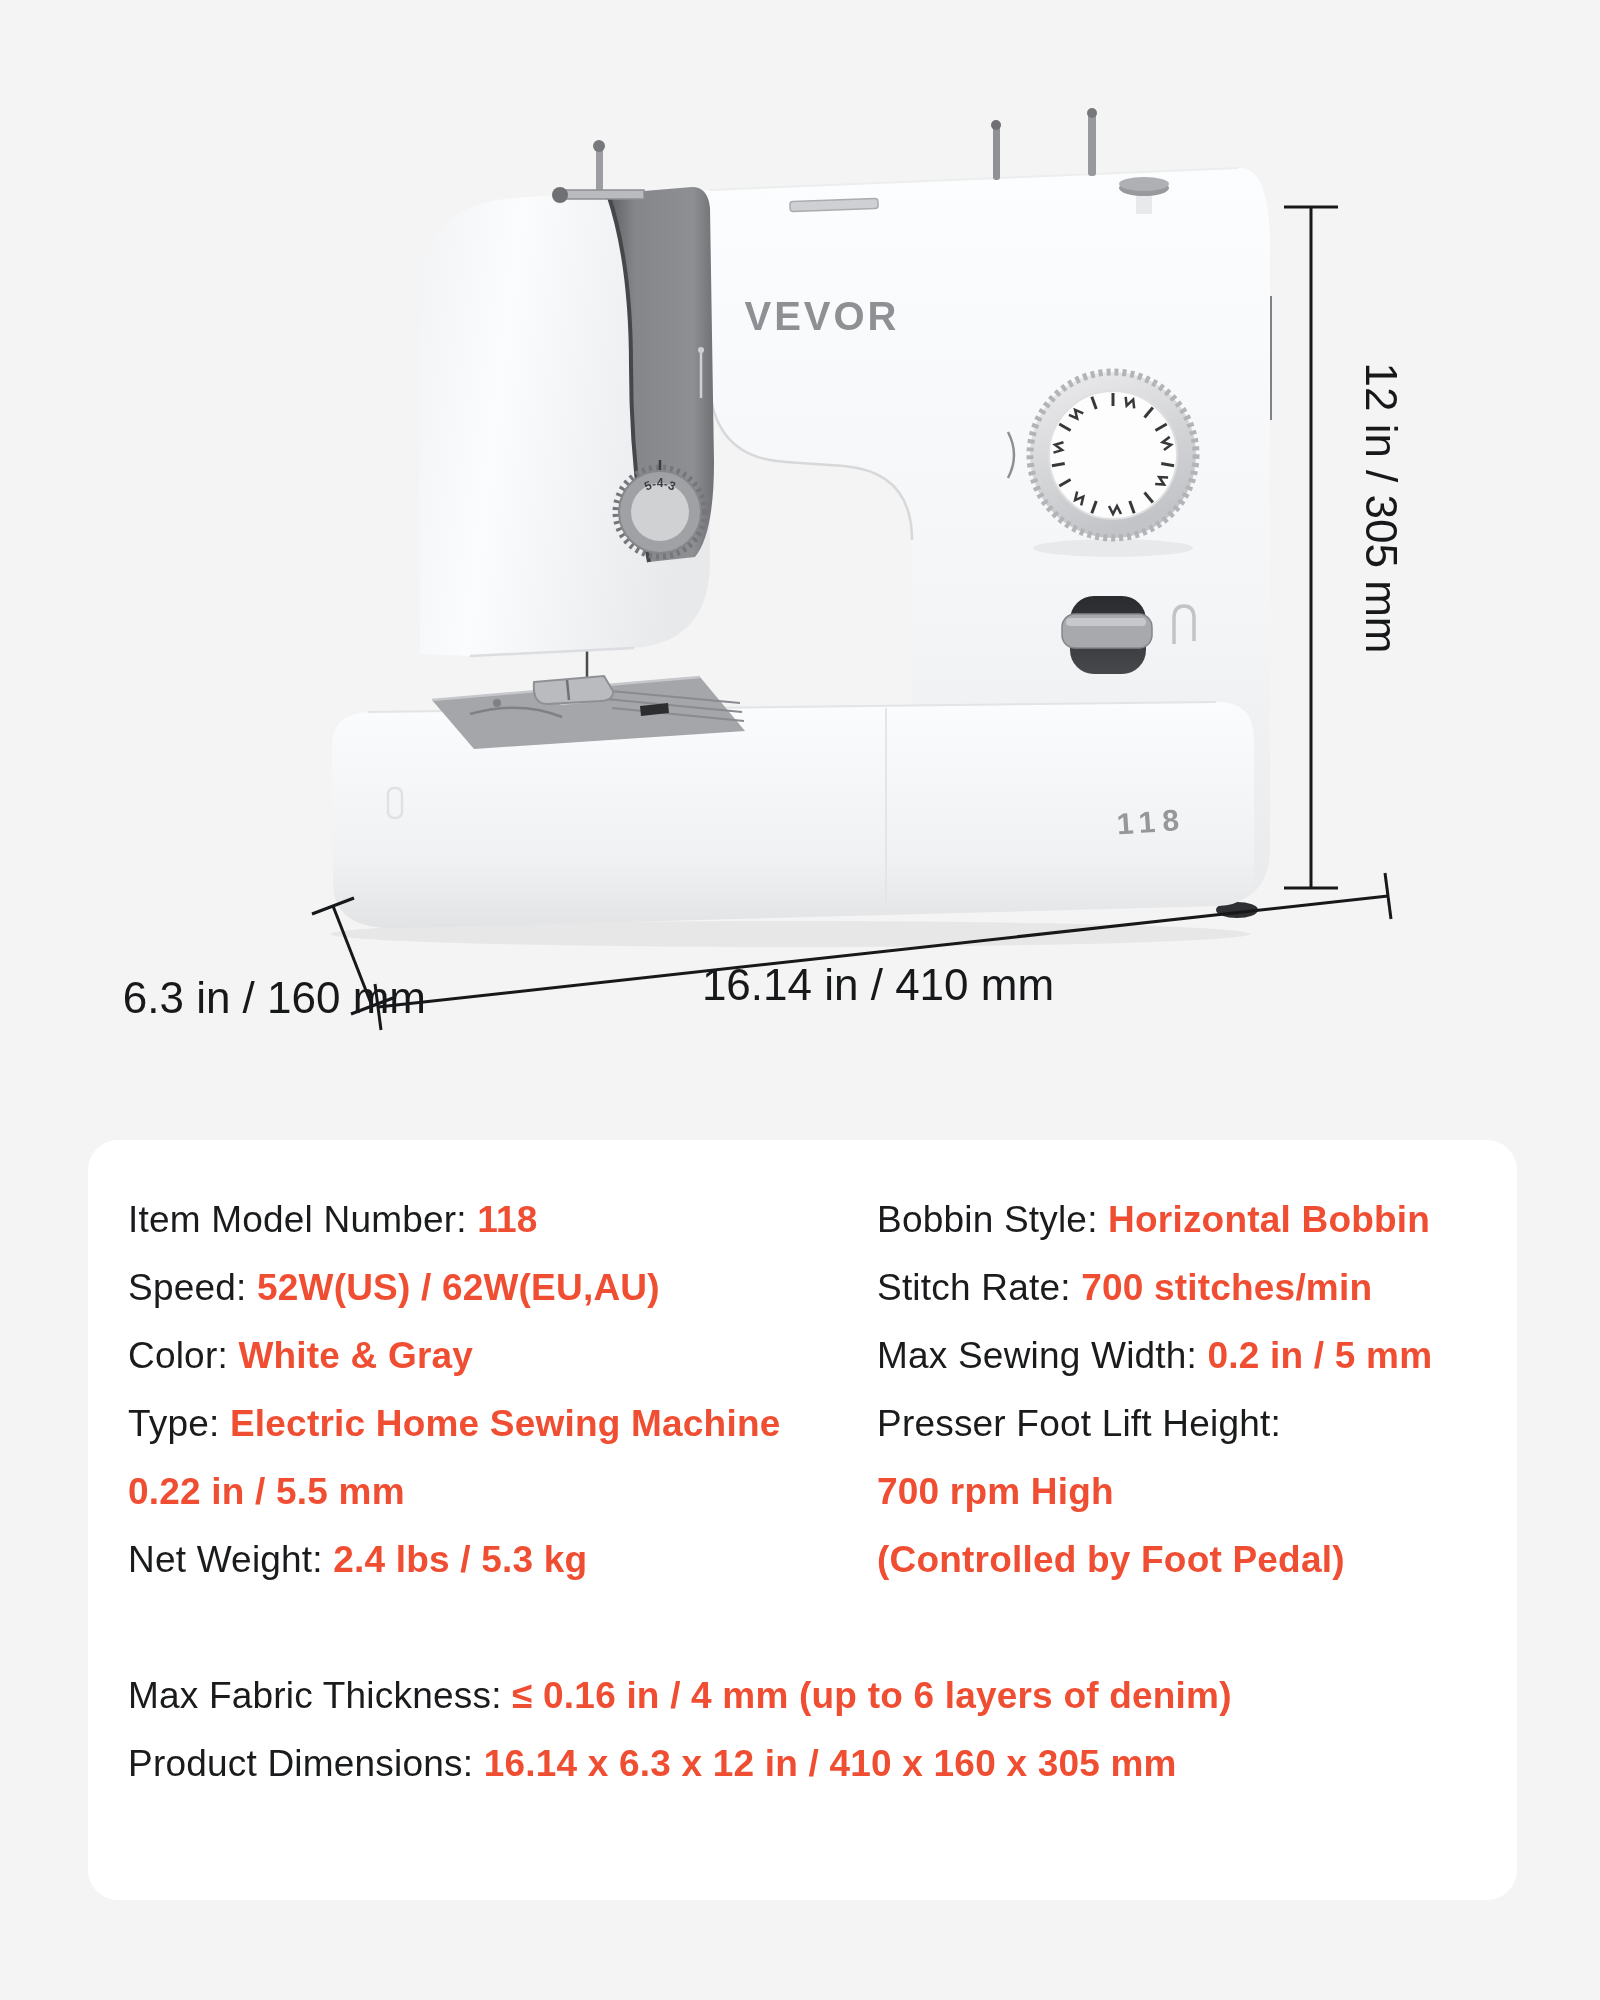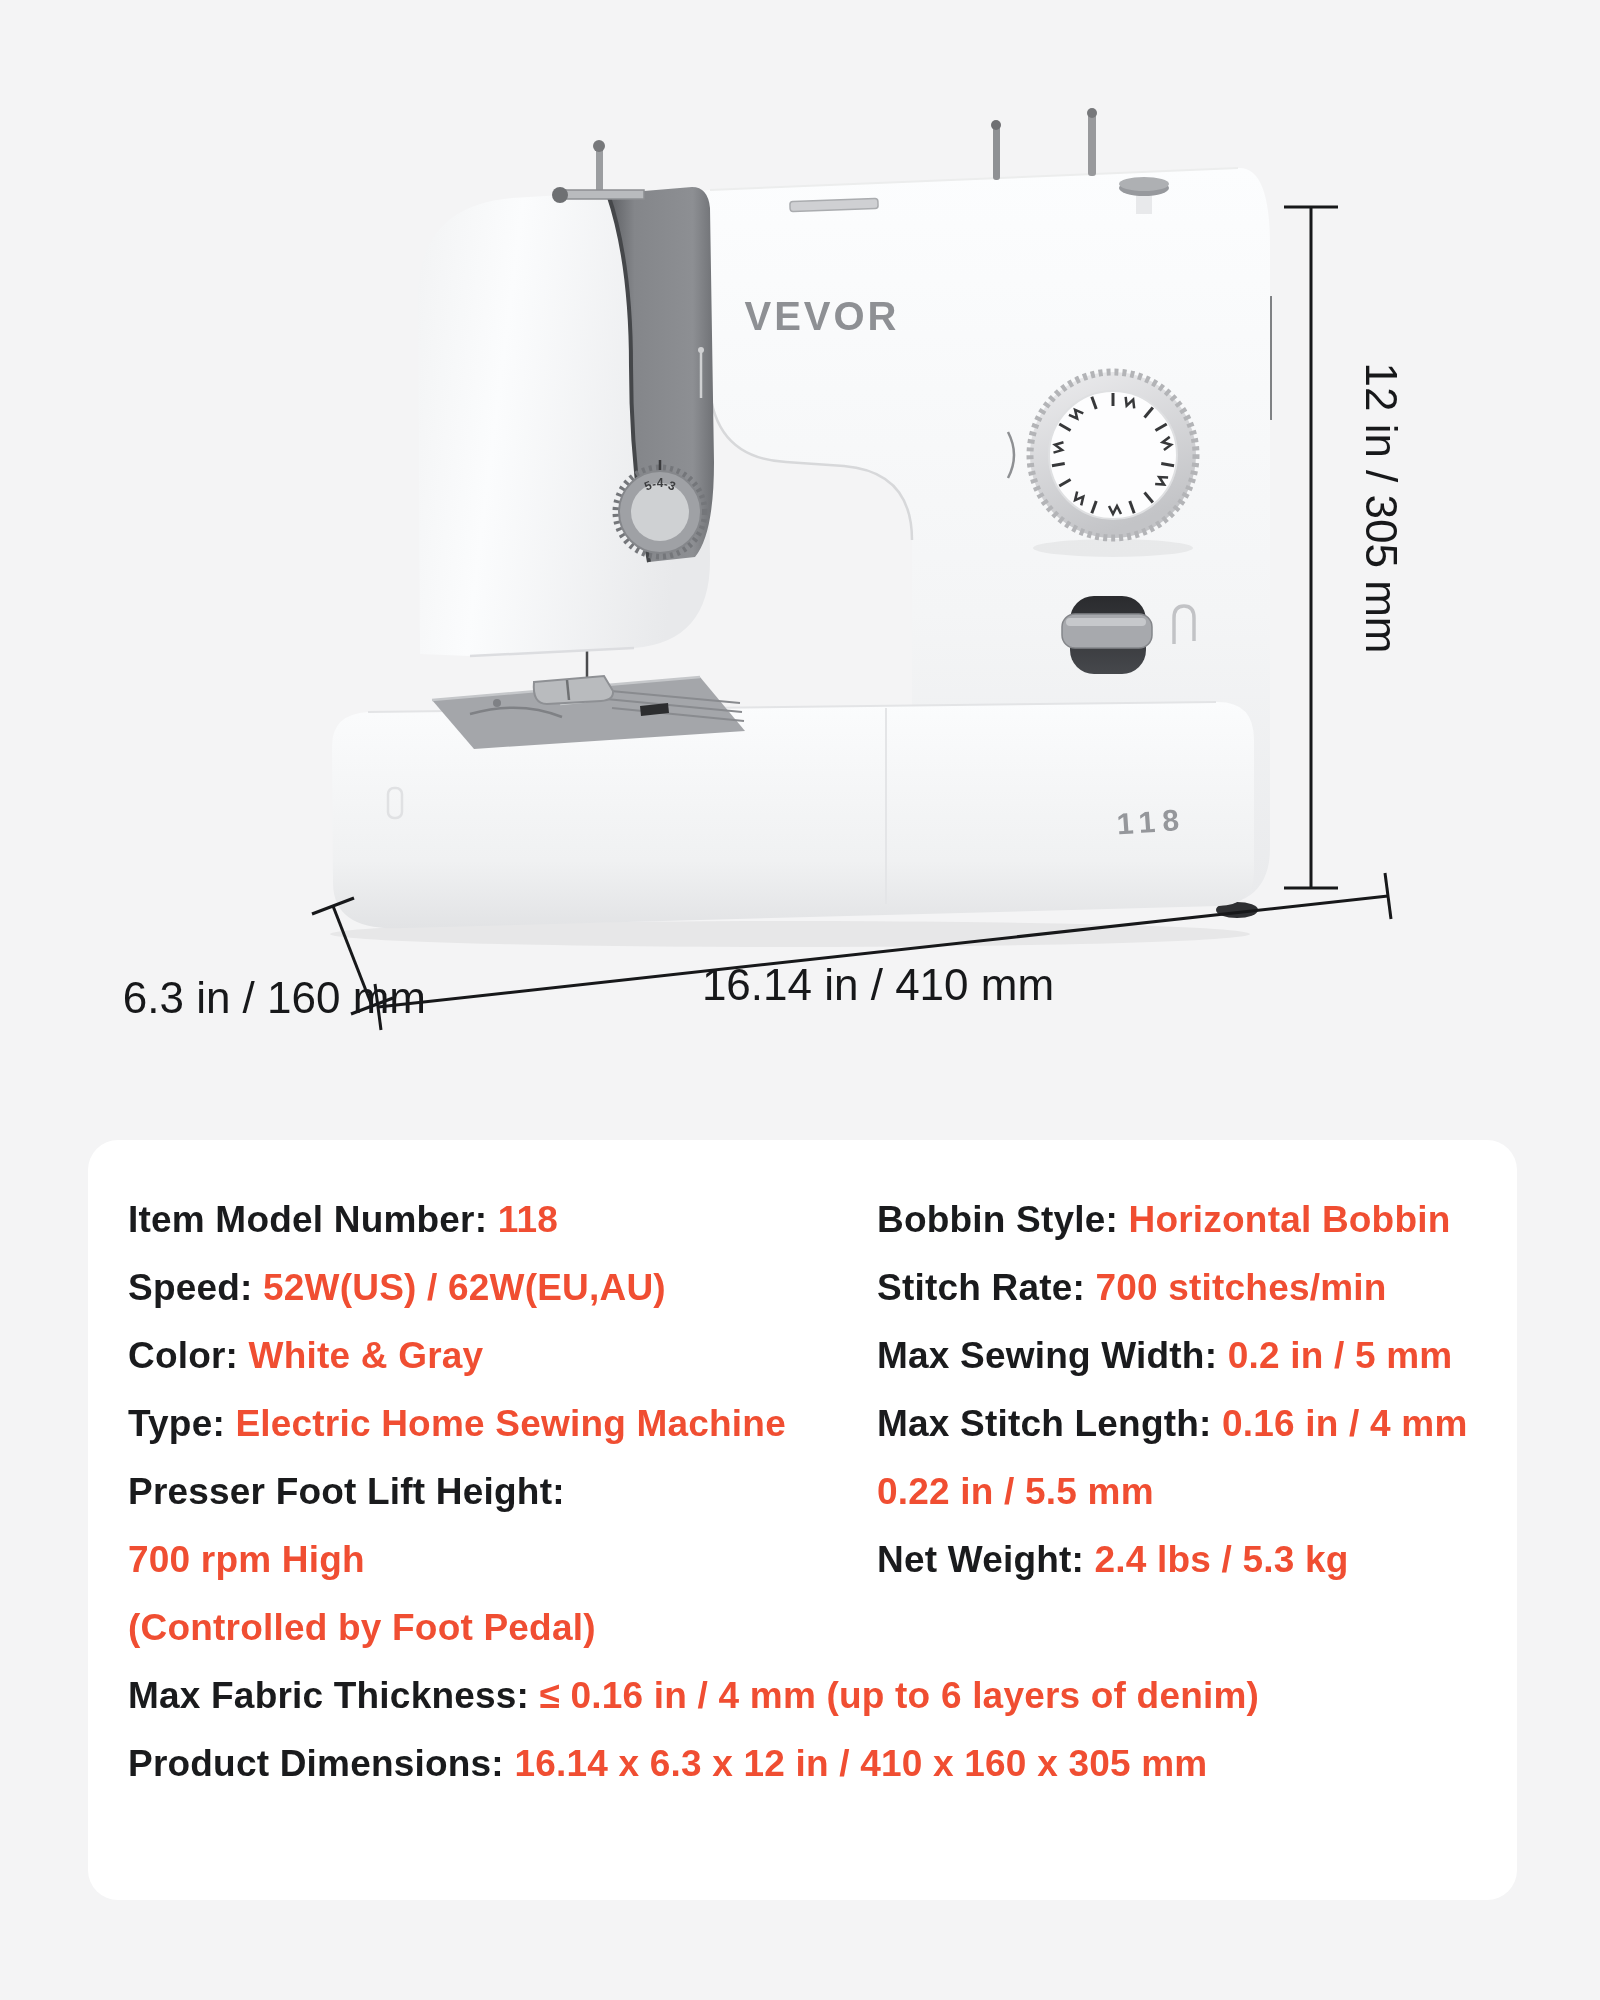--- a/index.html
+++ b/index.html
@@ -22,21 +22,21 @@
   }
   .spec-grid{
     display:grid;grid-template-columns:749px 1fr;
     padding:46px 40px 0 40px;
   }
   .spec-row{
     height:68px;line-height:68px;font-size:37px;white-space:nowrap;
     color:var(--text);letter-spacing:0.2px;
   }
   .spec-row.full{grid-column:1 / -1;}
-  .lbl{color:var(--text);font-weight:700;text-align:right;}
+  .lbl{color:var(--text);font-weight:400;text-align:right;}
   .val{color:var(--accent);font-weight:700;}
   svg text{font-family:"Liberation Sans",sans-serif;}
   .dim-label{fill:#17181A;font-size:44px;font-weight:400;}
 </style>
 </head>
 <body>
 
 <div class="stage">
 
   <div class="photo-area">
@@ -228,21 +228,20 @@
       <div class="spec-row"><span class="lbl">Item Model Number: </span><span class="val">118</span></div>
       <div class="spec-row"><span class="lbl">Bobbin Style: </span><span class="val">Horizontal Bobbin</span></div>
 
       <div class="spec-row"><span class="lbl">Speed: </span><span class="val">52W(US) / 62W(EU,AU)</span></div>
       <div class="spec-row"><span class="lbl">Stitch Rate: </span><span class="val">700 stitches/min</span></div>
 
       <div class="spec-row"><span class="lbl">Color: </span><span class="val">White &amp; Gray</span></div>
       <div class="spec-row"><span class="lbl">Max Sewing Width: </span><span class="val">0.2 in / 5 mm</span></div>
 
       <div class="spec-row"><span class="lbl">Type: </span><span class="val">Electric Home Sewing Machine</span></div>
-      <div class="spec-row"><span class="lbl">Max Stitch Length: </span><span class="val">0.16 in / 4 mm</span></div>
 
       <div class="spec-row"><span class="lbl">Presser Foot Lift Height:</span><span class="val"></span></div>
 
       <div class="spec-row"><span class="lbl"></span><span class="val">0.22 in / 5.5 mm</span></div>
 
       <div class="spec-row"><span class="lbl"></span><span class="val">700 rpm High</span></div>
       <div class="spec-row"><span class="lbl">Net Weight: </span><span class="val">2.4 lbs / 5.3 kg</span></div>
 
       <div class="spec-row"><span class="lbl"></span><span class="val">(Controlled by Foot Pedal)</span></div>
       <div class="spec-row"></div>

